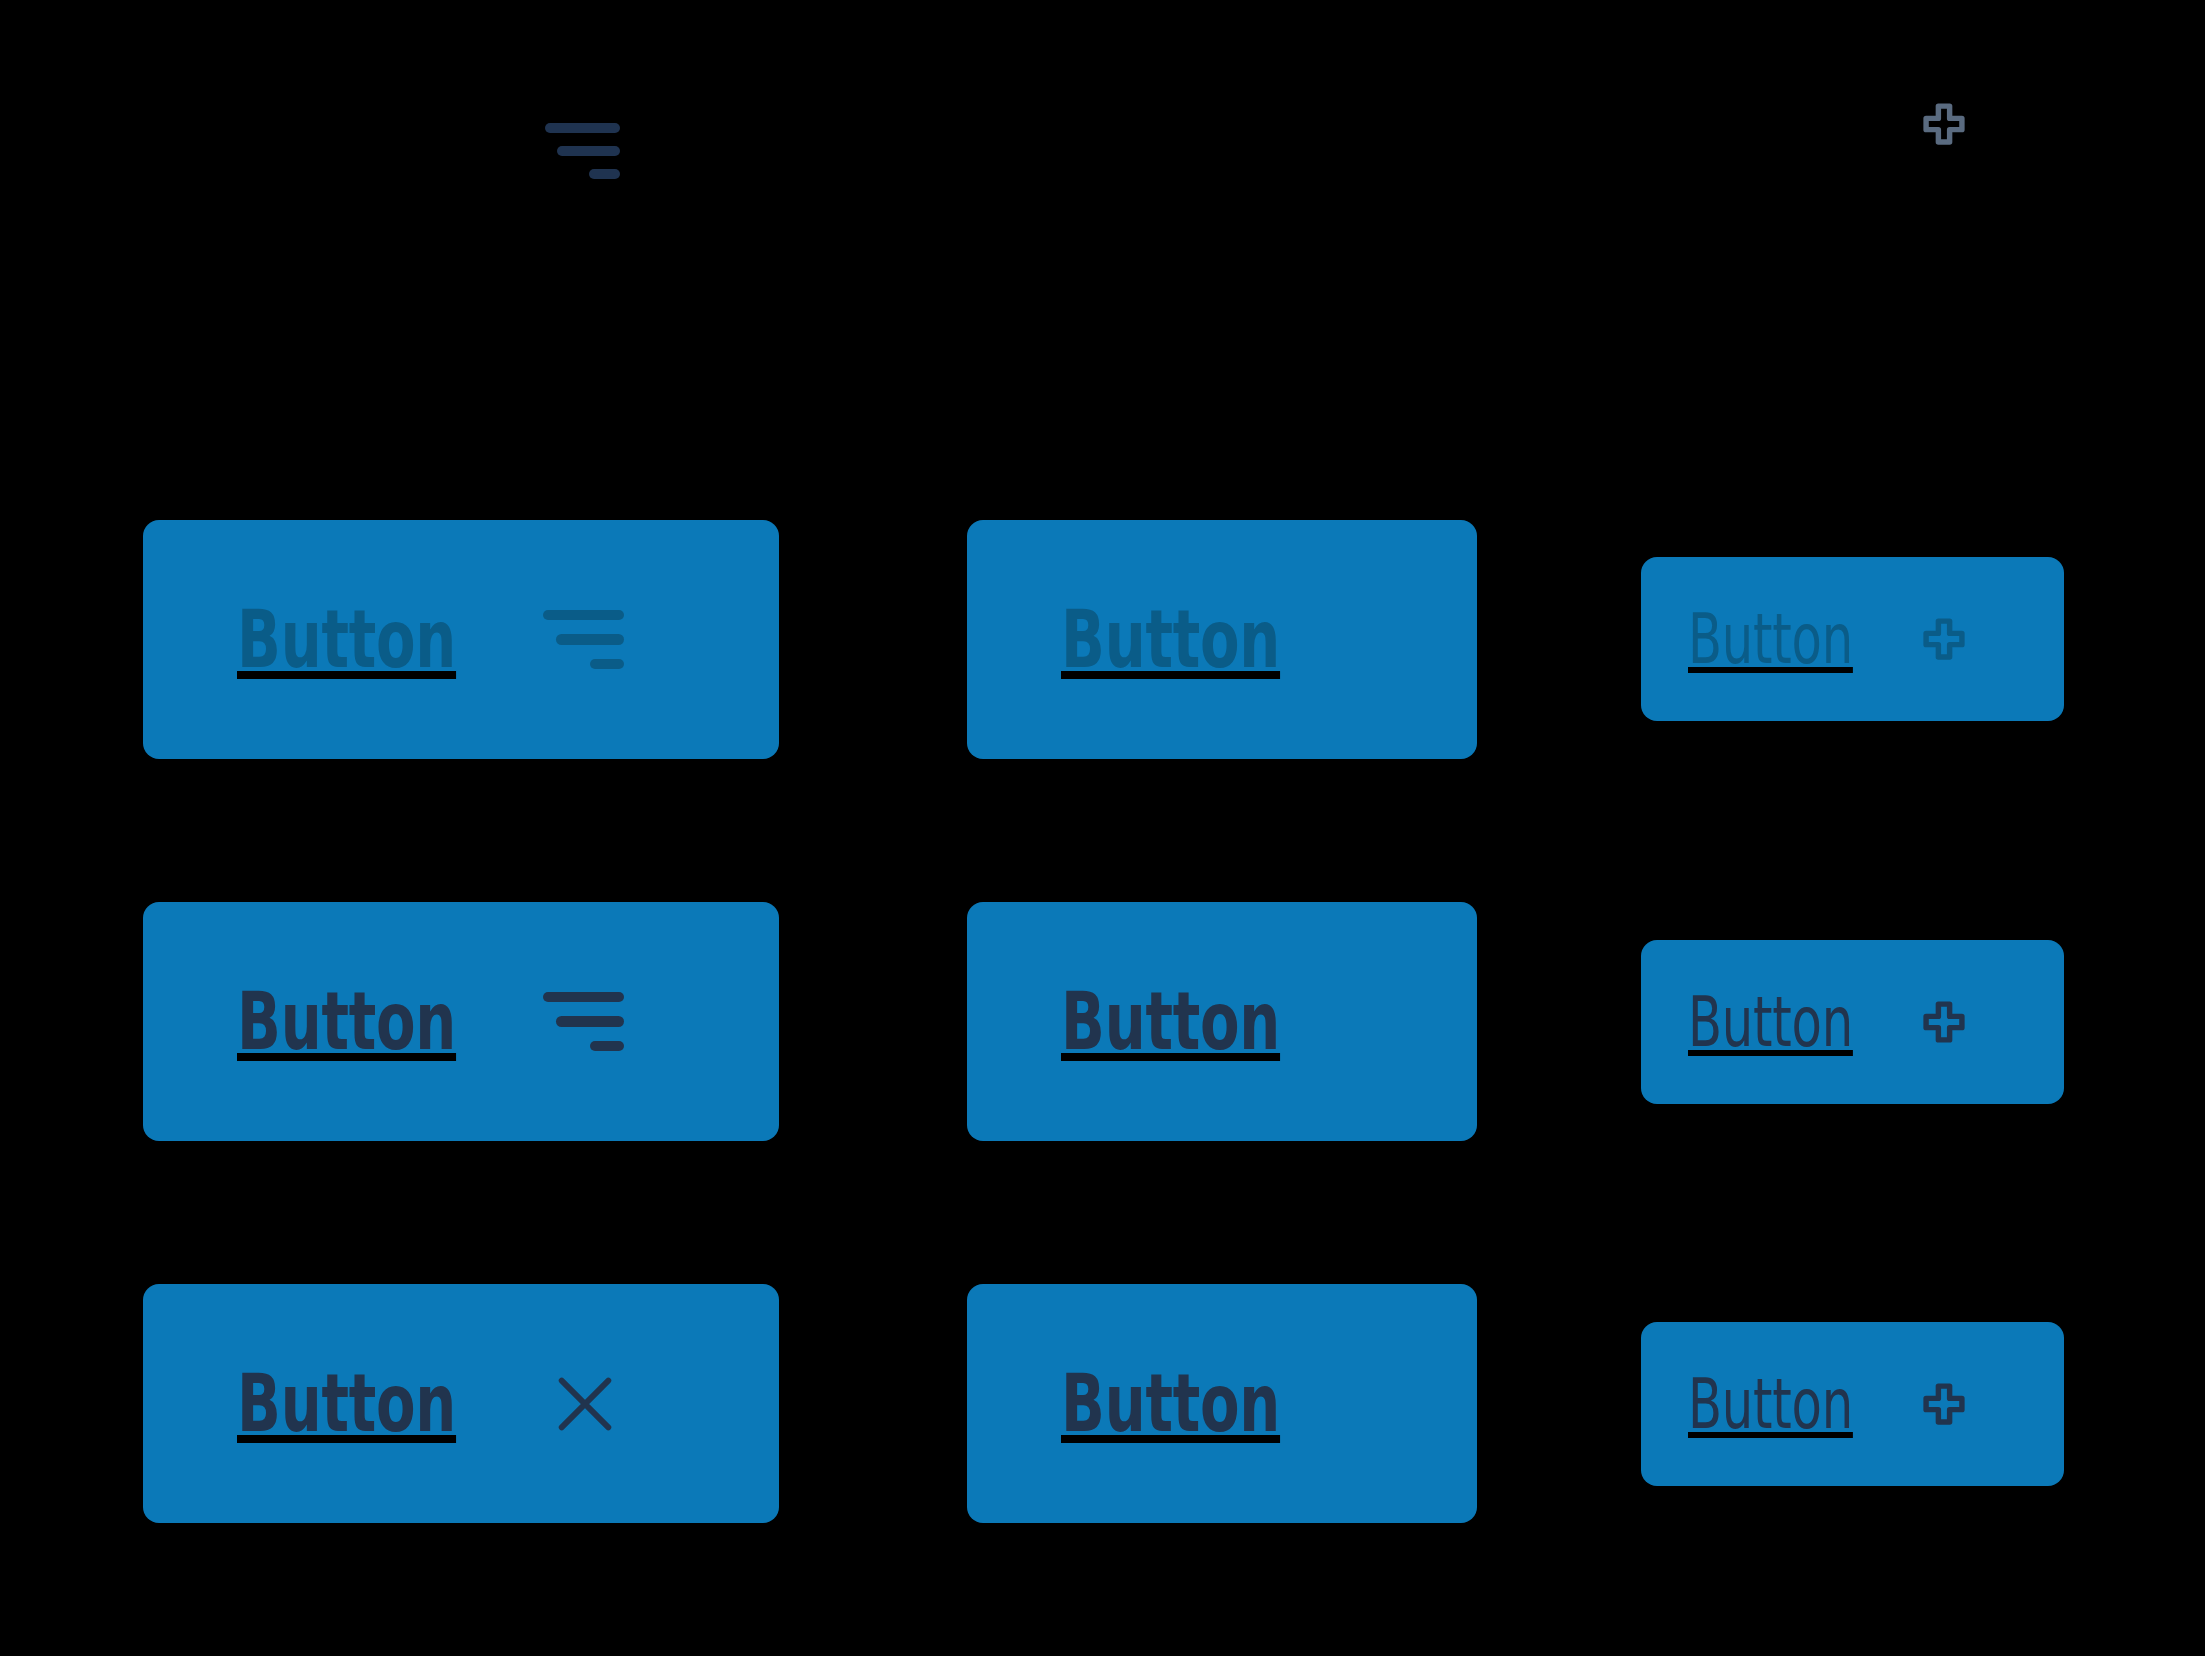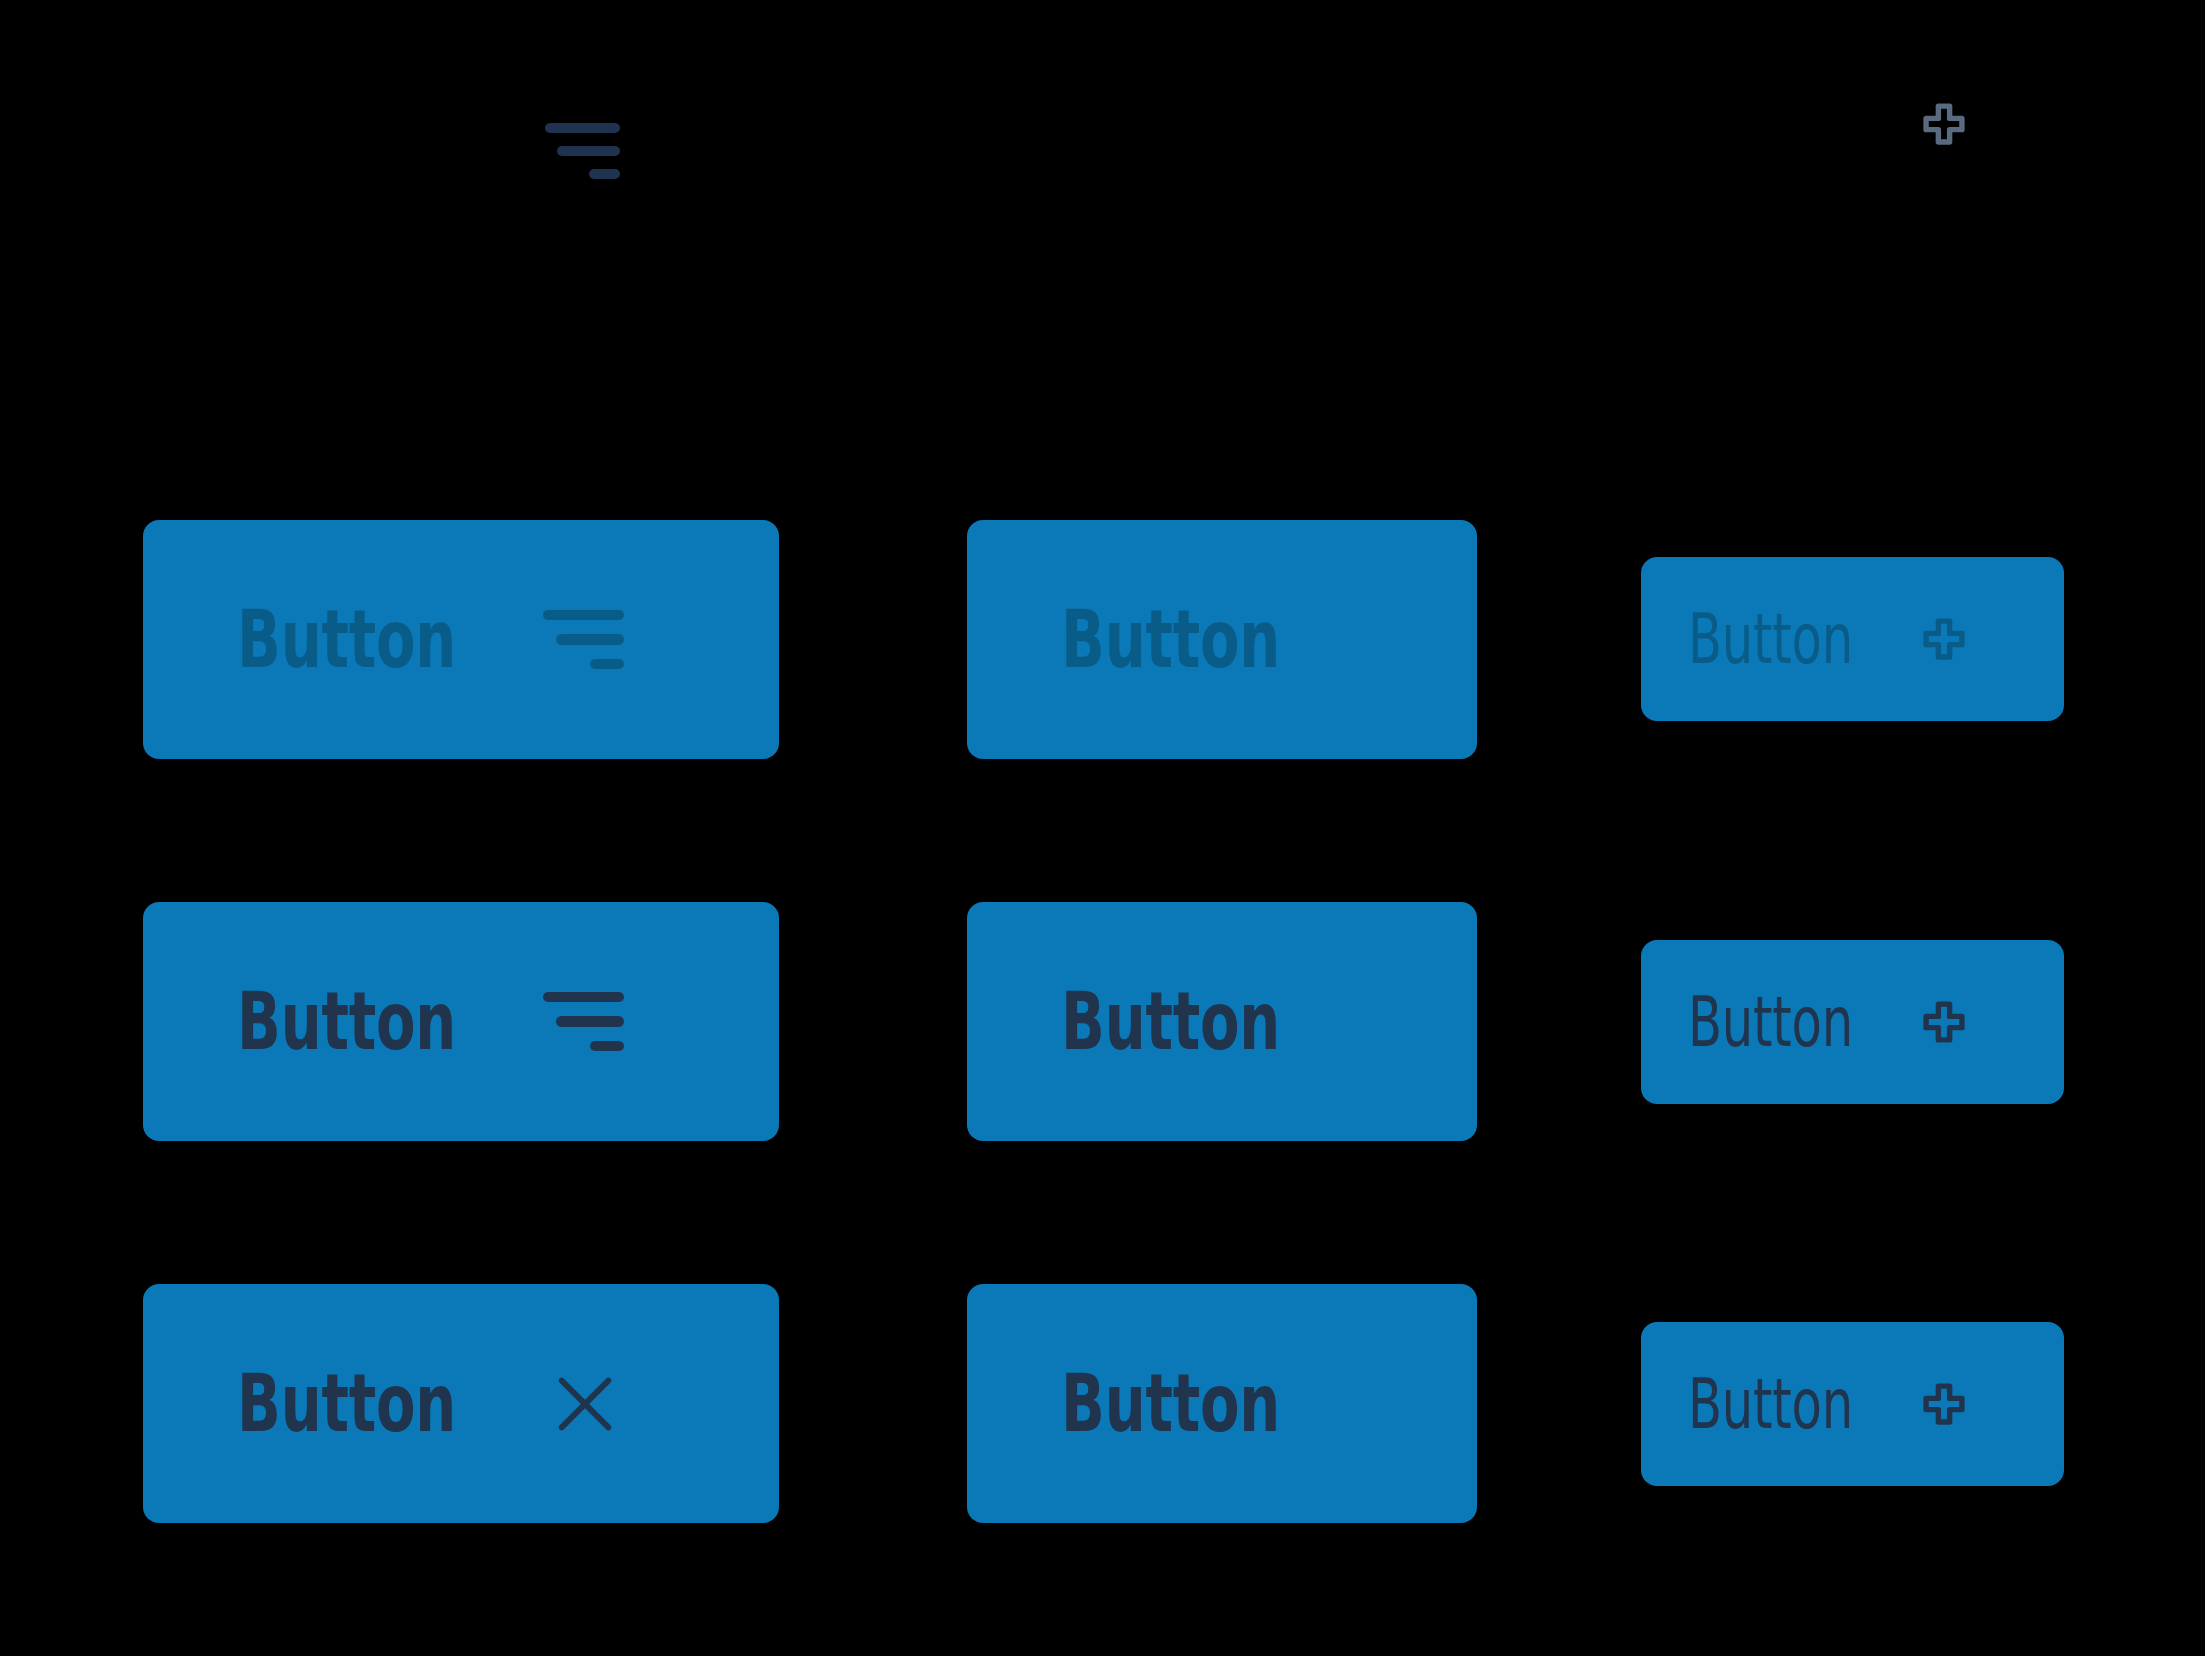--- a/index.html
+++ b/index.html
@@ -4,21 +4,21 @@
 <style>
   html,body{margin:0;padding:0;background:#000;}
   body{
     width:2205px;height:1657px;
     font-family:"DejaVu Sans Condensed","Liberation Sans",sans-serif;
     overflow:hidden;position:relative;
   }
   .canvas{position:absolute;inset:0;background:#000000;}
 
   
-  .cell{position:absolute;display:flex;align-items:flex-start;justify-content:flex-start;}
+  .cell{position:absolute;display:flex;align-items:flex-start;justify-content:flex-start;text-decoration:underline;}
 
   
   .btn{
     border-radius:16px;
     box-sizing:border-box;
   }
   .btn-inner{
     display:flex;align-items:center;
     width:100%;height:100%;
   }

